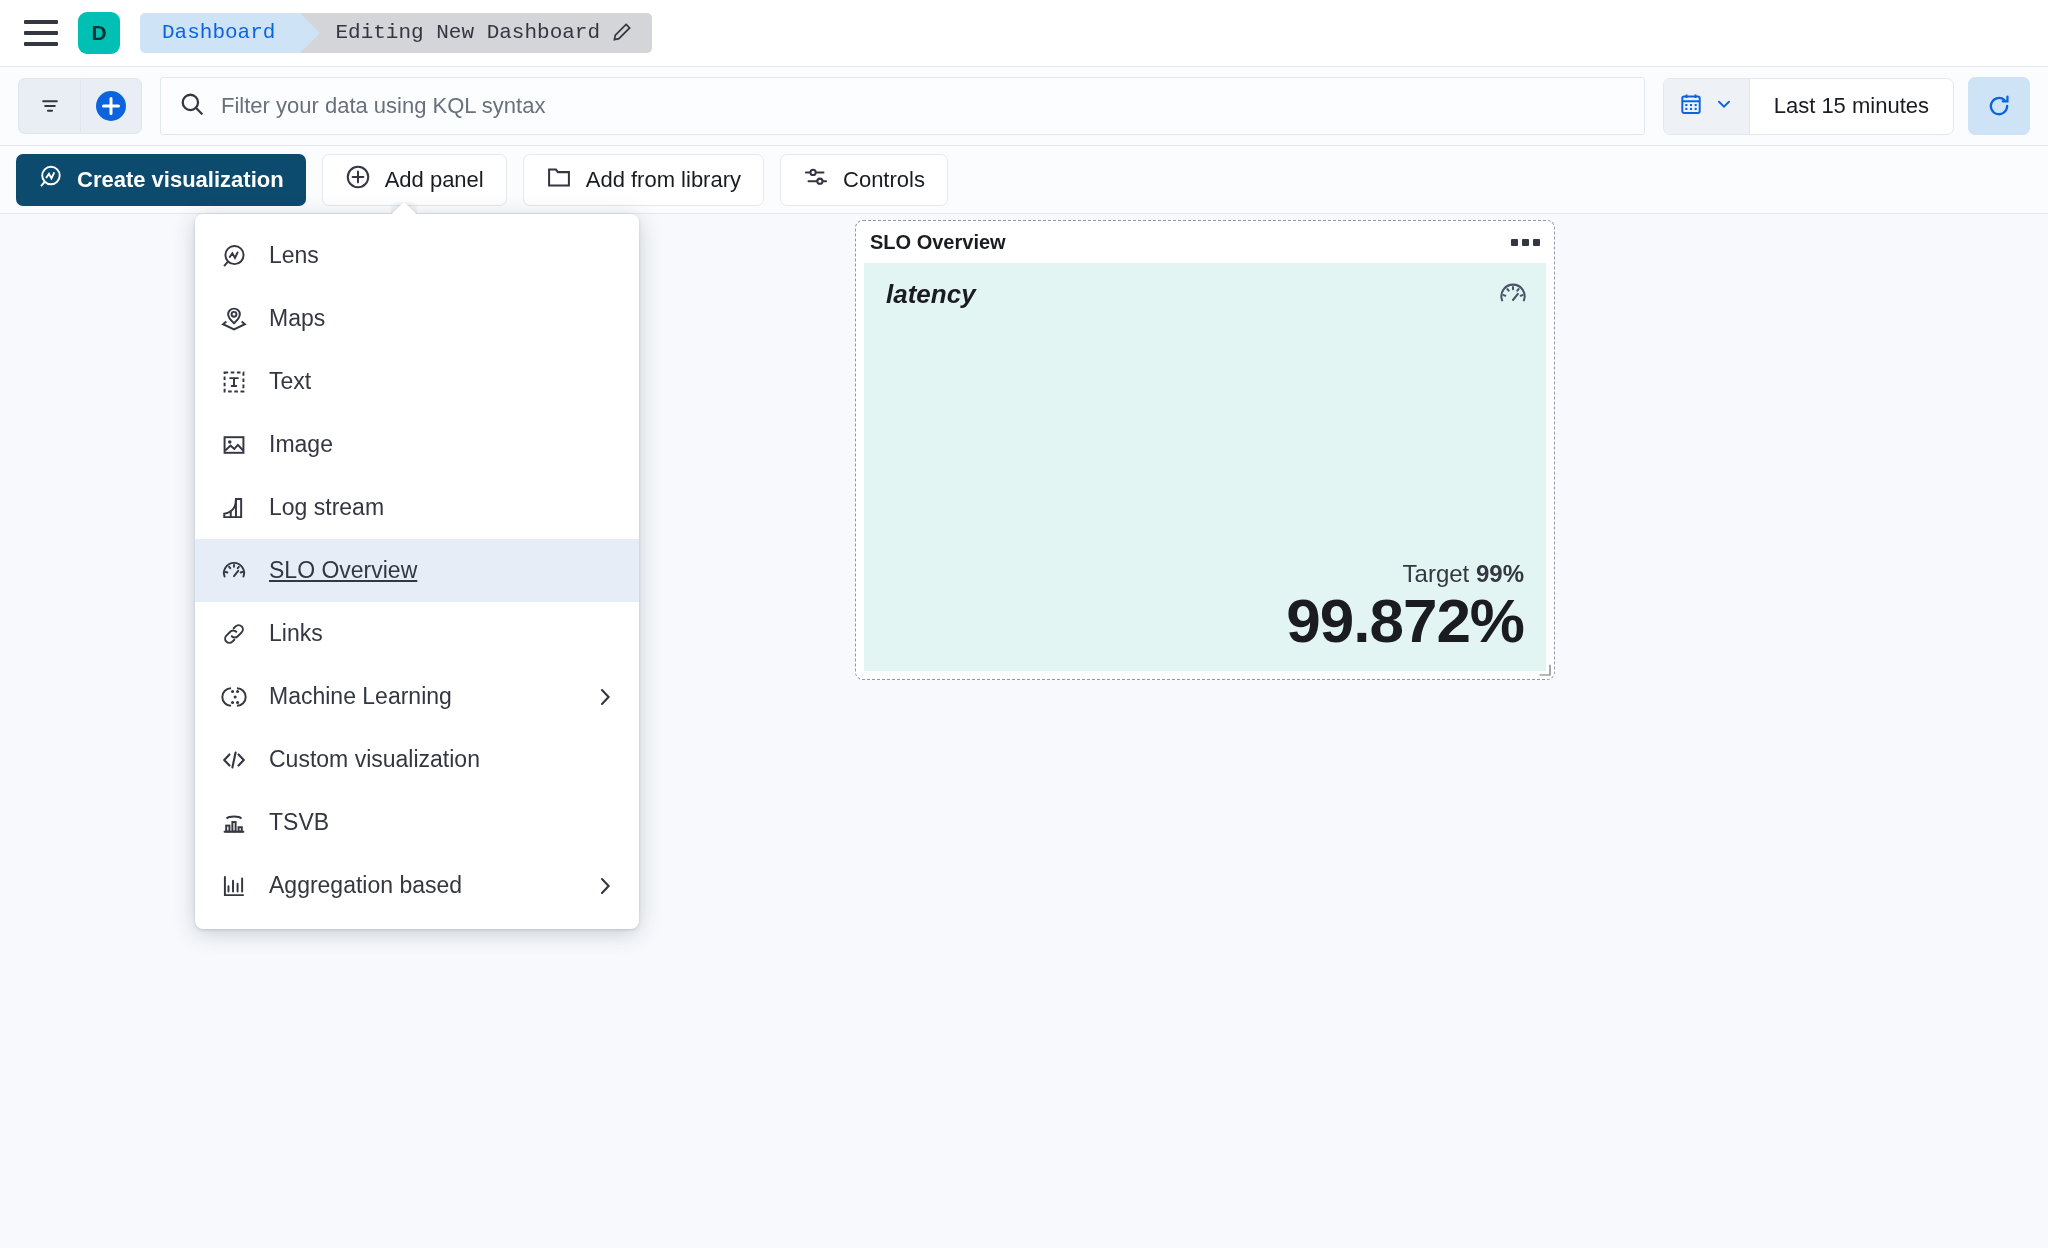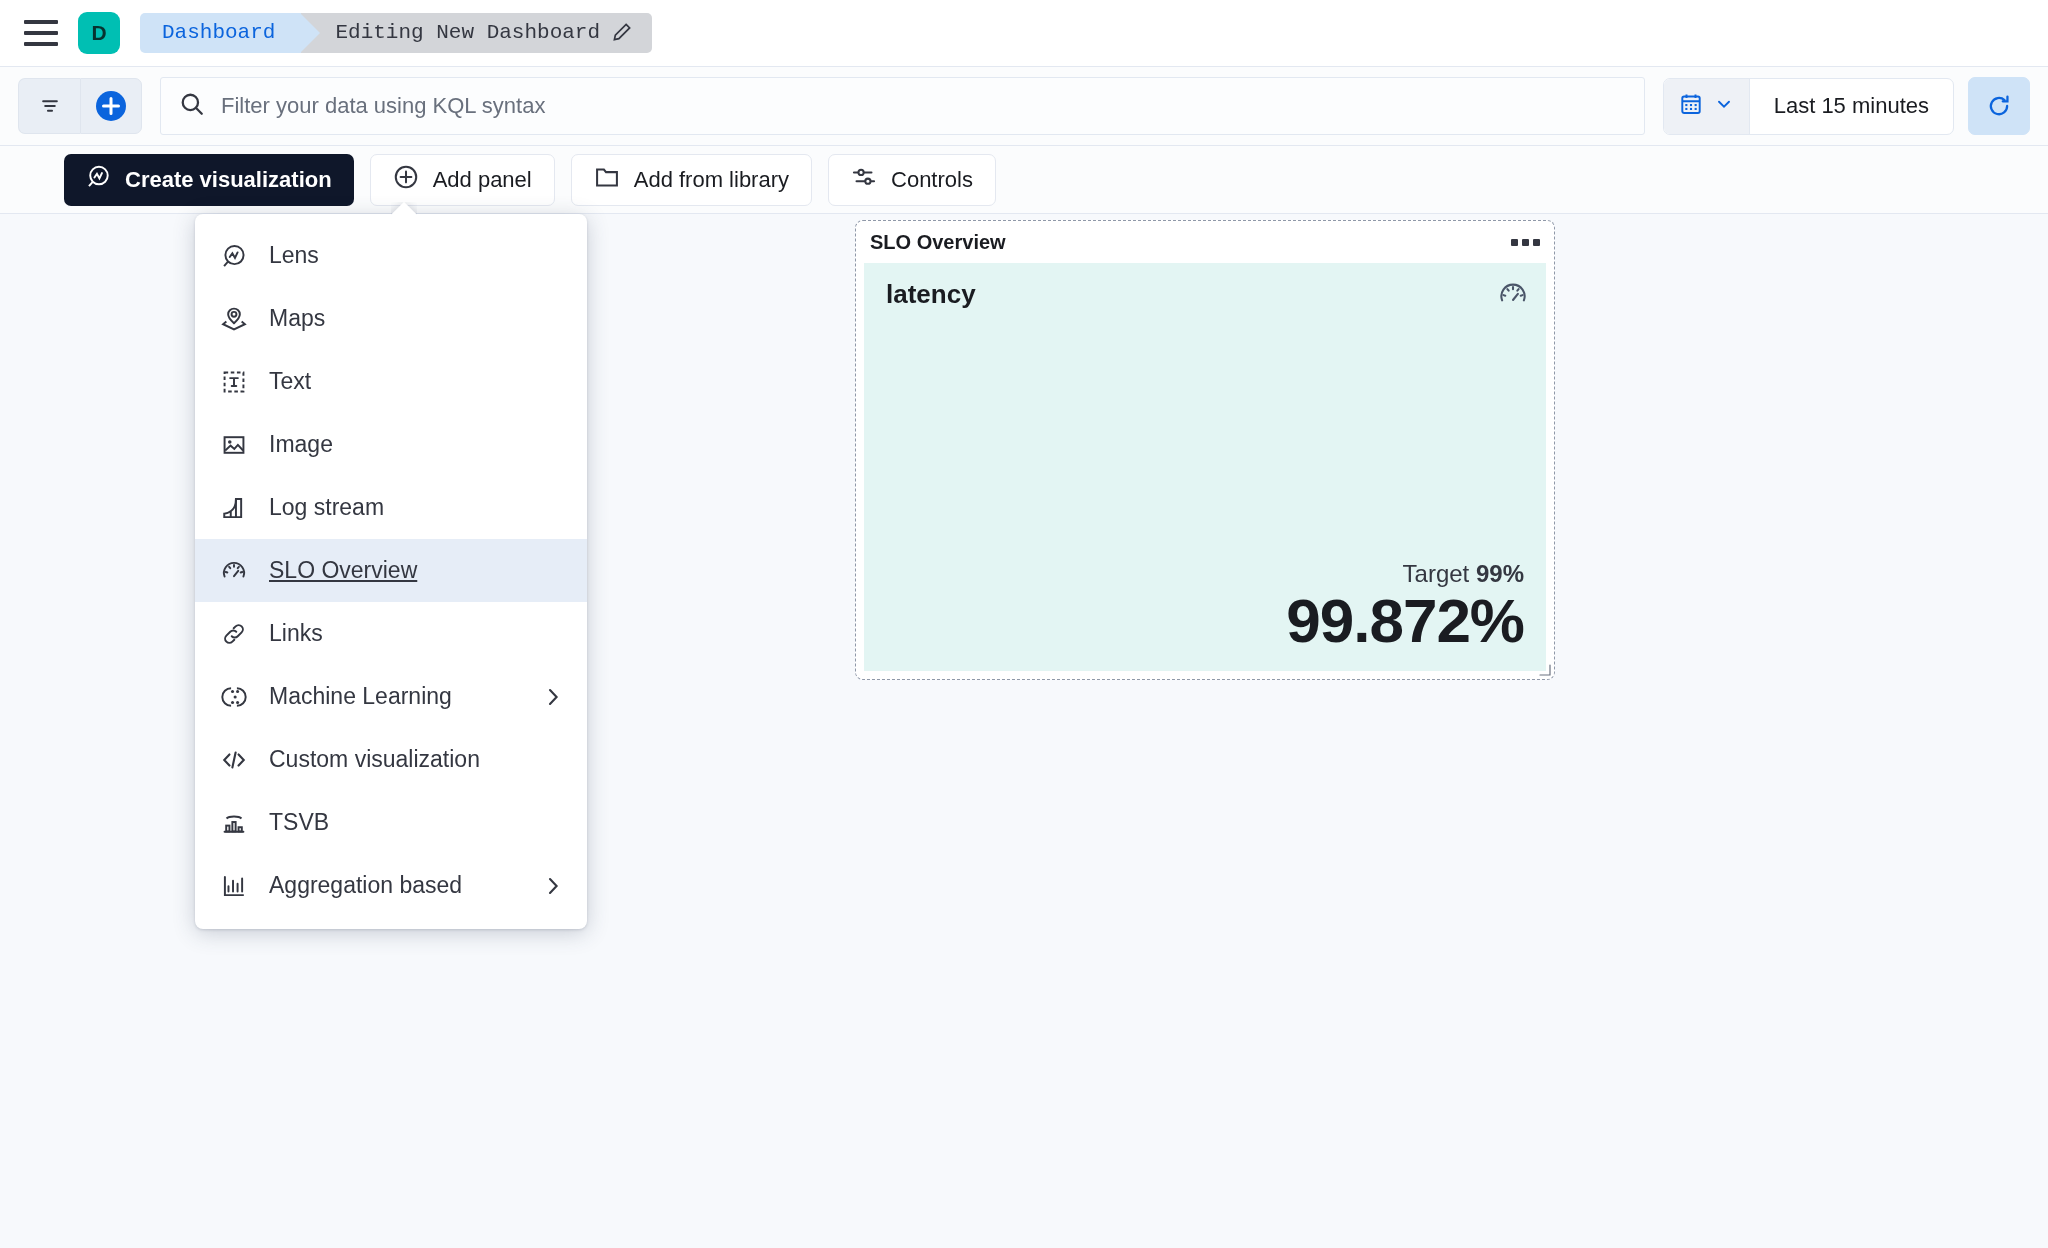--- a/index.html
+++ b/index.html
@@ -124,29 +124,29 @@
     display: flex; align-items: center; padding: 0 16px; gap: 16px;
     border-bottom: 1px solid #e3e8f1;
   }
   .tbtn {
     height: 52px; border-radius: 7px; display: flex; align-items: center;
     gap: 14px; padding: 0 22px; font-size: 22px; cursor: pointer;
     background: #fff; border: 1px solid #e4e8f0; color: #1a1c21;
     font-family: "Liberation Sans", sans-serif;
   }
   .tbtn.primary {
-    background: #0f172a; color: #fff; border: none; font-weight: 700; margin-left: 48px;
+    background: #0c4a6e; color: #fff; border: none; font-weight: 700;
   }
 
   
   .canvas { position: relative; height: calc(1248px - 66px - 80px - 68px); background: #f7f9fc; }
 
   
   .dropdown {
-    position: absolute; left: 195px; top: 0px; width: 392px;
+    position: absolute; left: 195px; top: 0px; width: 444px;
     background: #fff; border-radius: 8px;
     box-shadow: 0 4px 22px rgba(48,62,88,.23), 0 1px 3px rgba(48,62,88,.18);
     padding: 10px 0 12px 0;
   }
   .dd-arrow {
     position: absolute; top: -12px; left: 196px; width: 26px; height: 13px;
     overflow: hidden;
   }
   .dd-arrow::after {
     content: ""; position: absolute; left: 3px; top: 4px;
@@ -175,21 +175,21 @@
     padding: 0 14px 0 14px; position: relative;
   }
   .panel-title { font-size: 20px; font-weight: 700; color: #1a1c21; }
   .panel-grip { margin-left: auto; display: flex; gap: 4px; cursor: pointer; }
   .panel-grip i { width: 7px; height: 7px; background: #343741; border-radius: 1px; display: block; }
   .panel-body {
     flex: 1; margin: 0 8px 8px 8px; background: #e3f5f3;
     position: relative; padding: 16px 22px 18px 22px;
     display: flex; flex-direction: column;
   }
-  .slo-name { font-size: 26px; font-weight: 700; color: #1a1c21; }
+  .slo-name { font-size: 26px; font-weight: 700; color: #1a1c21; font-style: italic; }
   .slo-gauge-ico { position: absolute; right: 18px; top: 16px; }
   .slo-foot { margin-top: auto; text-align: right; }
   .slo-target { font-size: 24px; color: #343741; }
   .slo-target b { font-weight: 700; }
   .slo-value { font-size: 62px; font-weight: 700; color: #1a1c21; line-height: 1.05; letter-spacing: -1px; }
   .resize-handle {
     position: absolute; right: 3px; bottom: 3px; width: 14px; height: 14px;
     cursor: nwse-resize;
   }
 </style>

